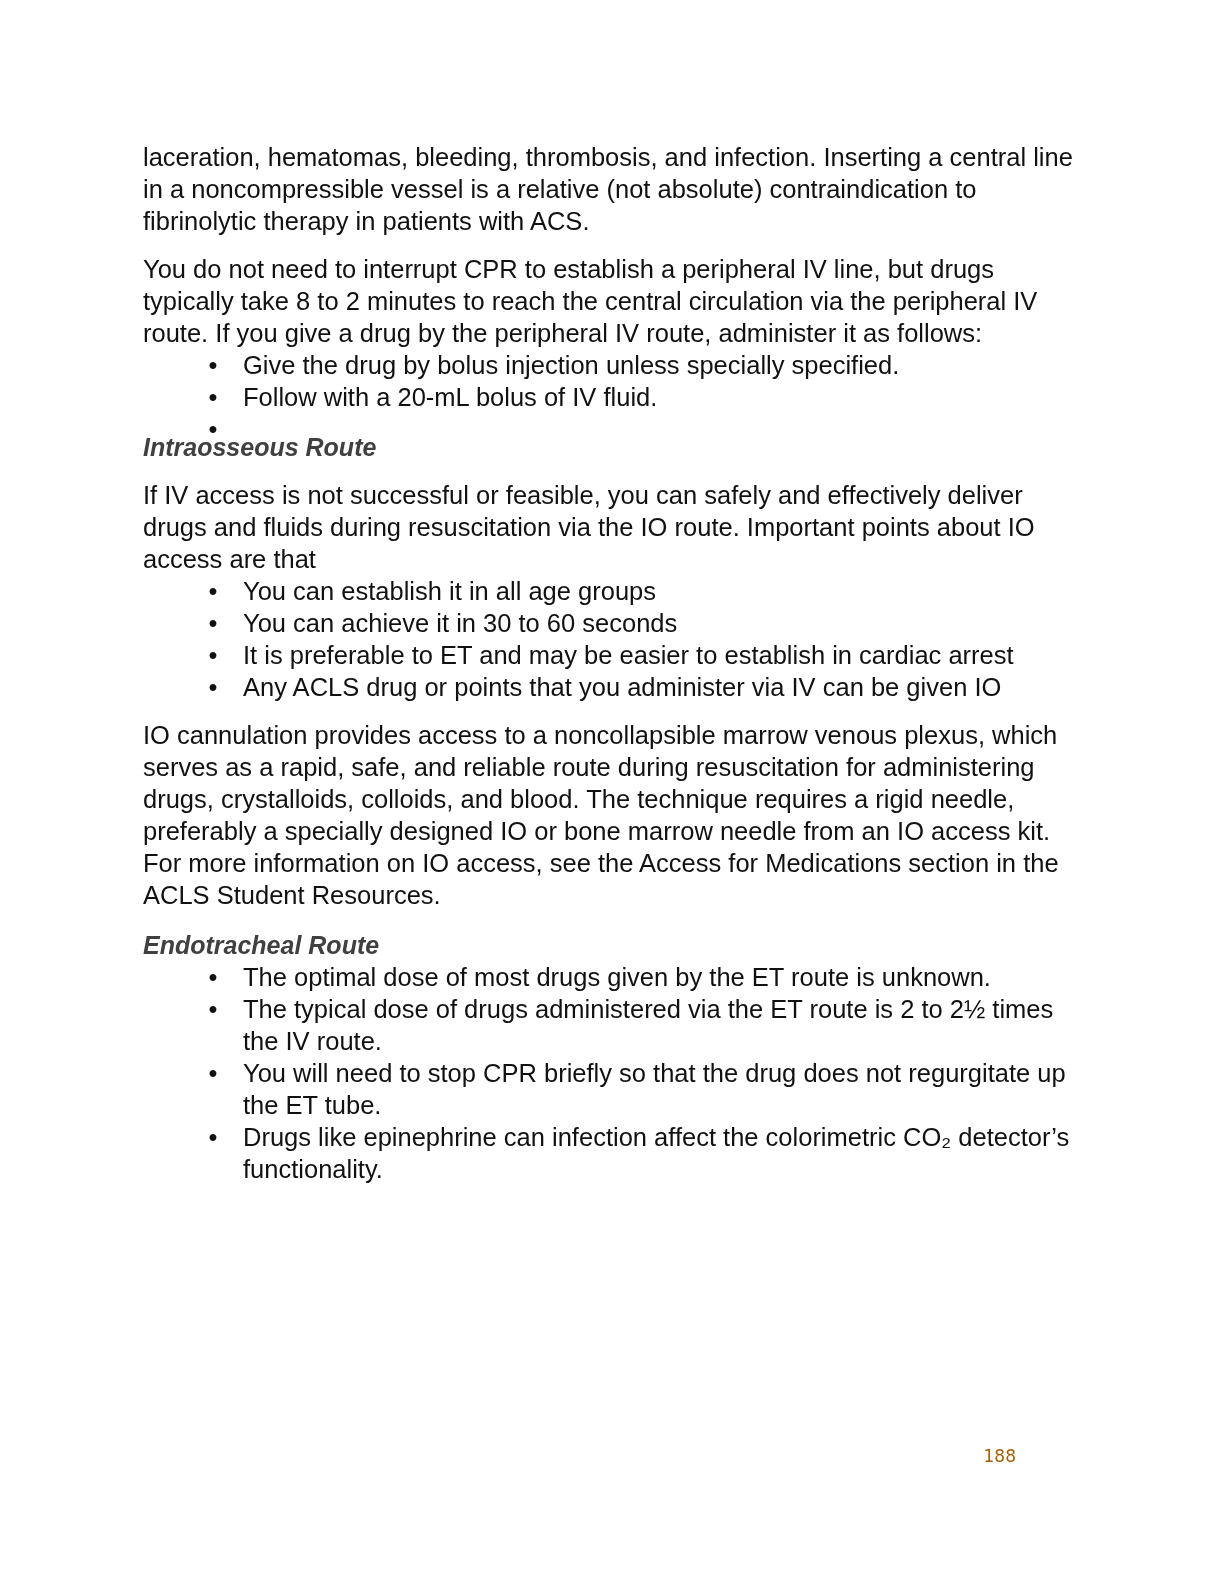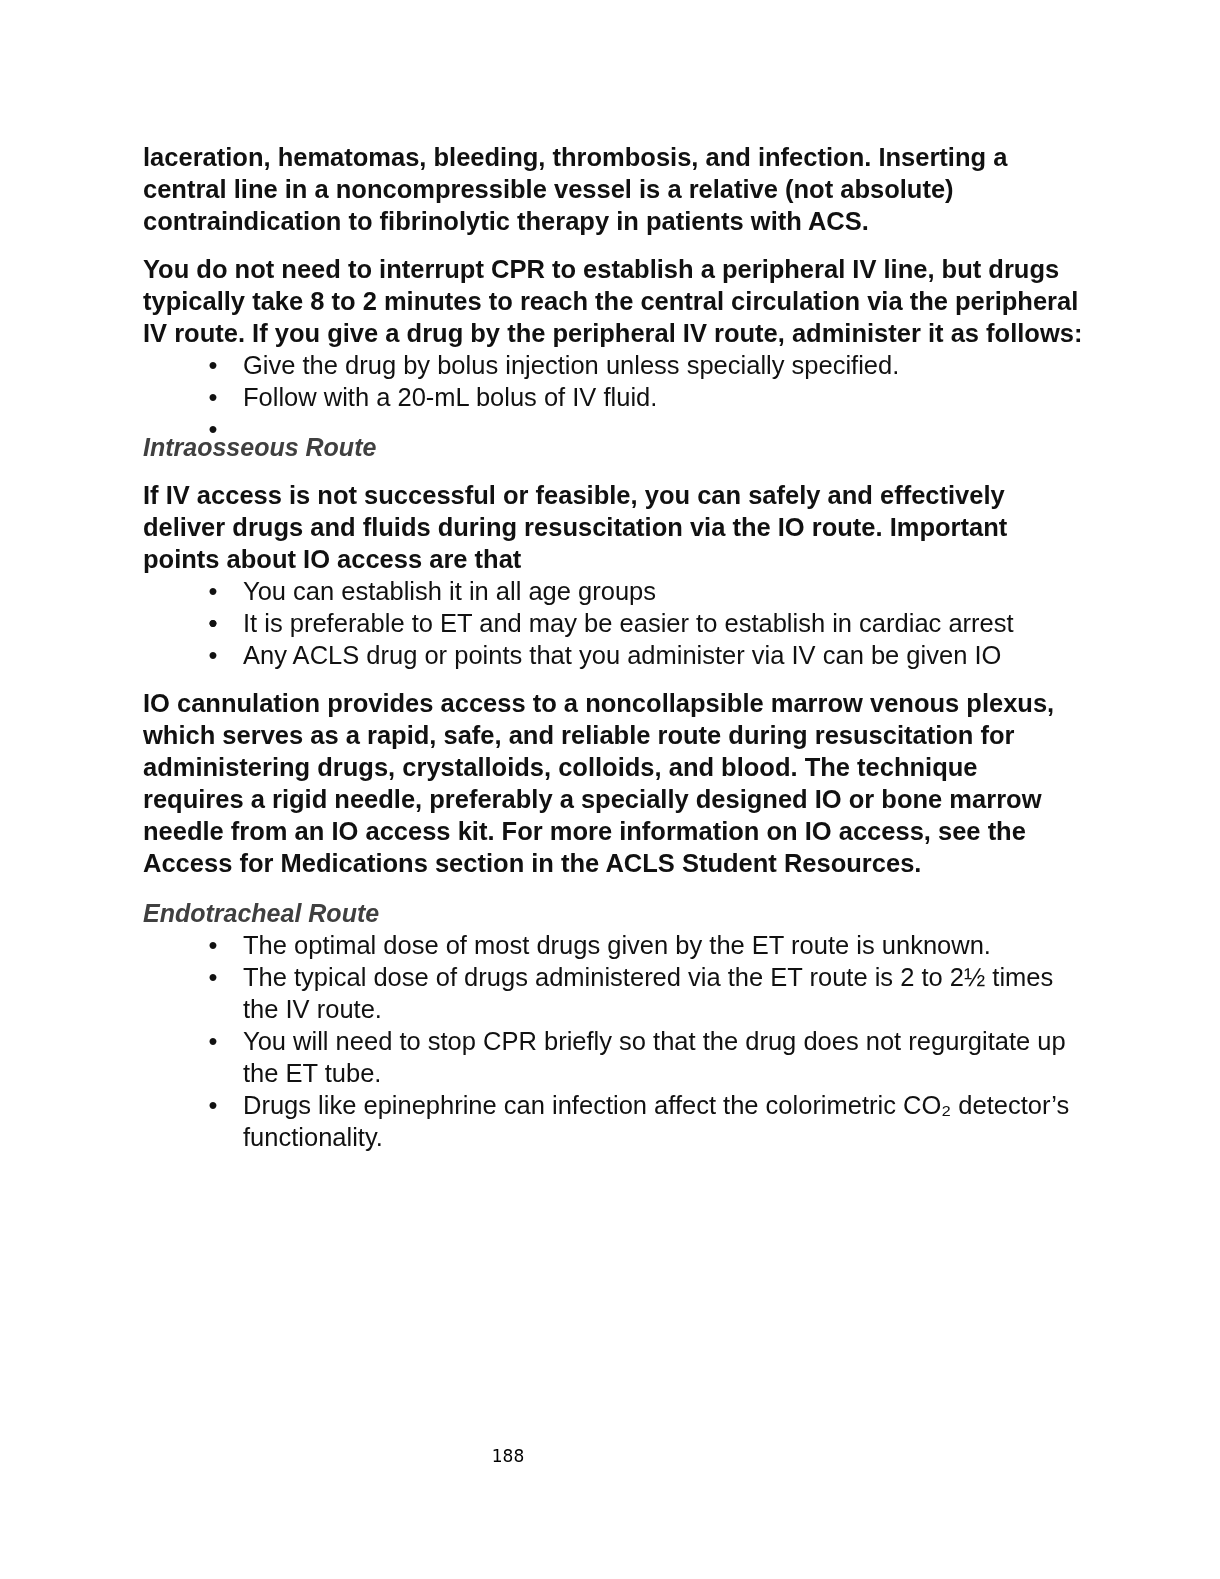--- a/index.html
+++ b/index.html
@@ -2,54 +2,54 @@
 <html><head>
 <meta charset="utf-8">
 <style>
   html, body { margin: 0; padding: 0; background: #ffffff; }
   body { width: 1220px; height: 1579px; position: relative; overflow: hidden; }
   .page {
     position: absolute; left: 143px; top: 141px; width: 940px;
     font-family: "Liberation Sans", sans-serif;
     font-size: 25.5px; line-height: 32px; color: #111111;
   }
-  p { margin: 0 0 16px 0; font-weight: bold; }
+  p { margin: 0 0 16px 0; }
   h2 {
     margin: 18px 0 16px 0;
     font-family: "Liberation Sans", sans-serif;
     font-size: 25px; line-height: 32px;
     font-weight: bold; font-style: italic; color: #404040;
   }
   ul { margin: -16px 0 16px 0; padding: 0; list-style: none; }
   li { position: relative; padding-left: 100px; }
   li .bullet {
     position: absolute; left: 60px; top: 0; width: 20px; text-align: center;
   }
   .page-number {
-    position: absolute; left: 0; width: 1016px; top: 1446px; text-align: center;
-    font-family: "DejaVu Sans", sans-serif; font-size: 17px; color: #000000;
+    position: absolute; left: 0; width: 1016px; top: 1446px; text-align: right;
+    font-family: "DejaVu Sans", sans-serif; font-size: 17px; color: #a16207;
   }
 </style>
 </head>
 <body>
 
 <div class="page">
   <p>laceration, hematomas, bleeding, thrombosis, and infection. Inserting a central line in a noncompressible vessel is a relative (not absolute) contraindication to fibrinolytic therapy in patients with ACS.</p>
   <p>You do not need to interrupt CPR to establish a peripheral IV line, but drugs typically take 8 to 2 minutes to reach the central circulation via the peripheral IV route. If you give a drug by the peripheral IV route, administer it as follows:</p>
   <ul>
     <li><span class="bullet">•</span><span>Give the drug by bolus injection unless specially specified.</span></li>
     <li><span class="bullet">•</span><span>Follow with a 20-mL bolus of IV fluid.</span></li>
     <li><span class="bullet">•</span></li>
   </ul>
 
   <h2>Intraosseous Route</h2>
   <p>If IV access is not successful or feasible, you can safely and effectively deliver drugs and fluids during resuscitation via the IO route. Important points about IO access are that</p>
   <ul>
     <li><span class="bullet">•</span><span>You can establish it in all age groups</span></li>
-    <li><span class="bullet">•</span></li>
+    <li><span class="bullet">•</span><span>You can achieve it in 30 to 60 seconds</span></li>
     <li><span class="bullet">•</span><span>It is preferable to ET and may be easier to establish in cardiac arrest</span></li>
     <li><span class="bullet">•</span><span>Any ACLS drug or points that you administer via IV can be given IO</span></li>
   </ul>
   <p>IO cannulation provides access to a noncollapsible marrow venous plexus, which serves as a rapid, safe, and reliable route during resuscitation for administering drugs, crystalloids, colloids, and blood. The technique requires a rigid needle, preferably a specially designed IO or bone marrow needle from an IO access kit. For more information on IO access, see the Access for Medications section in the ACLS Student Resources.</p>
 
   <h2>Endotracheal Route</h2>
   <ul>
     <li><span class="bullet">•</span><span>The optimal dose of most drugs given by the ET route is unknown.</span></li>
     <li><span class="bullet">•</span><span>The typical dose of drugs administered via the ET route is 2 to 2½ times the IV route.</span></li>
     <li><span class="bullet">•</span><span>You will need to stop CPR briefly so that the drug does not regurgitate up the ET tube.</span></li>

